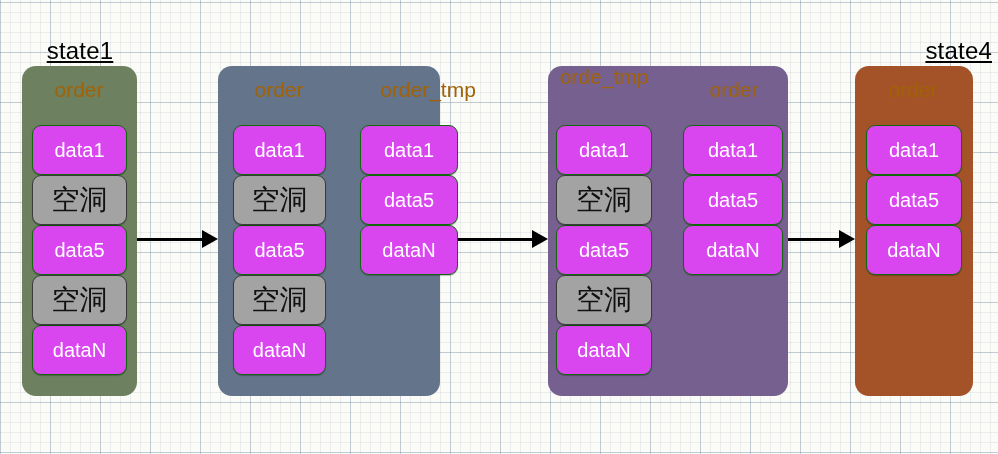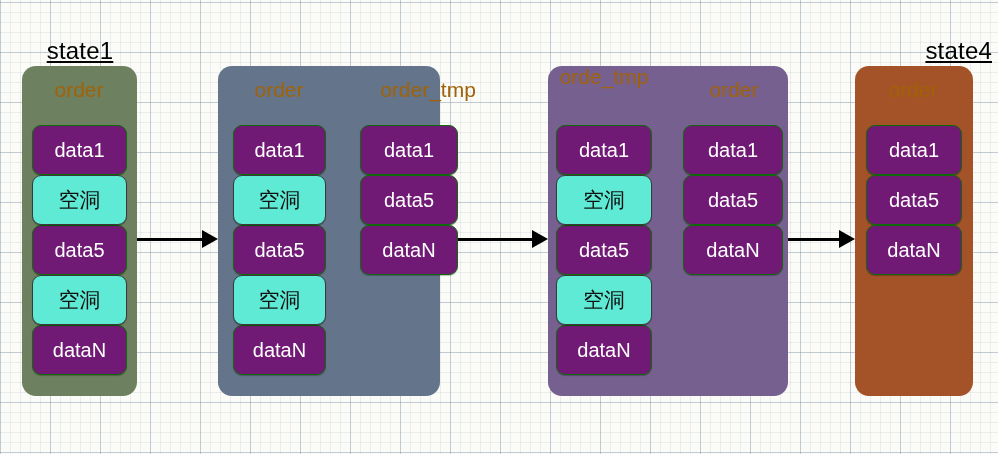--- a/index.html
+++ b/index.html
@@ -30,26 +30,26 @@
     white-space:nowrap;text-align:center;
   }
 
   .cell{
     position:absolute;box-sizing:border-box;
     display:flex;align-items:center;justify-content:center;
     border-radius:9px;font-size:20px;
     box-shadow:0 1px 1px rgba(0,0,0,.25);
   }
   .cell.data{
-    background:#701a75;color:#ffffff;
+    background:#d946ef;color:#ffffff;
     border:1px solid #0f6b0a;
   }
   .cell.hole{
-    background:#5eead4;color:#111111;
-    border:1px solid #3a3a3a;font-size:21px;
+    background:#a3a3a3;color:#111111;
+    border:1px solid #3a3a3a;font-size:28px;
   }
 
   .arrow{position:absolute;height:18px;}
   .arrow .shaft{
     position:absolute;left:0;top:8px;height:3px;background:#000;
   }
   .arrow .head{
     position:absolute;top:0;width:0;height:0;
     border-top:9px solid transparent;
     border-bottom:9px solid transparent;

